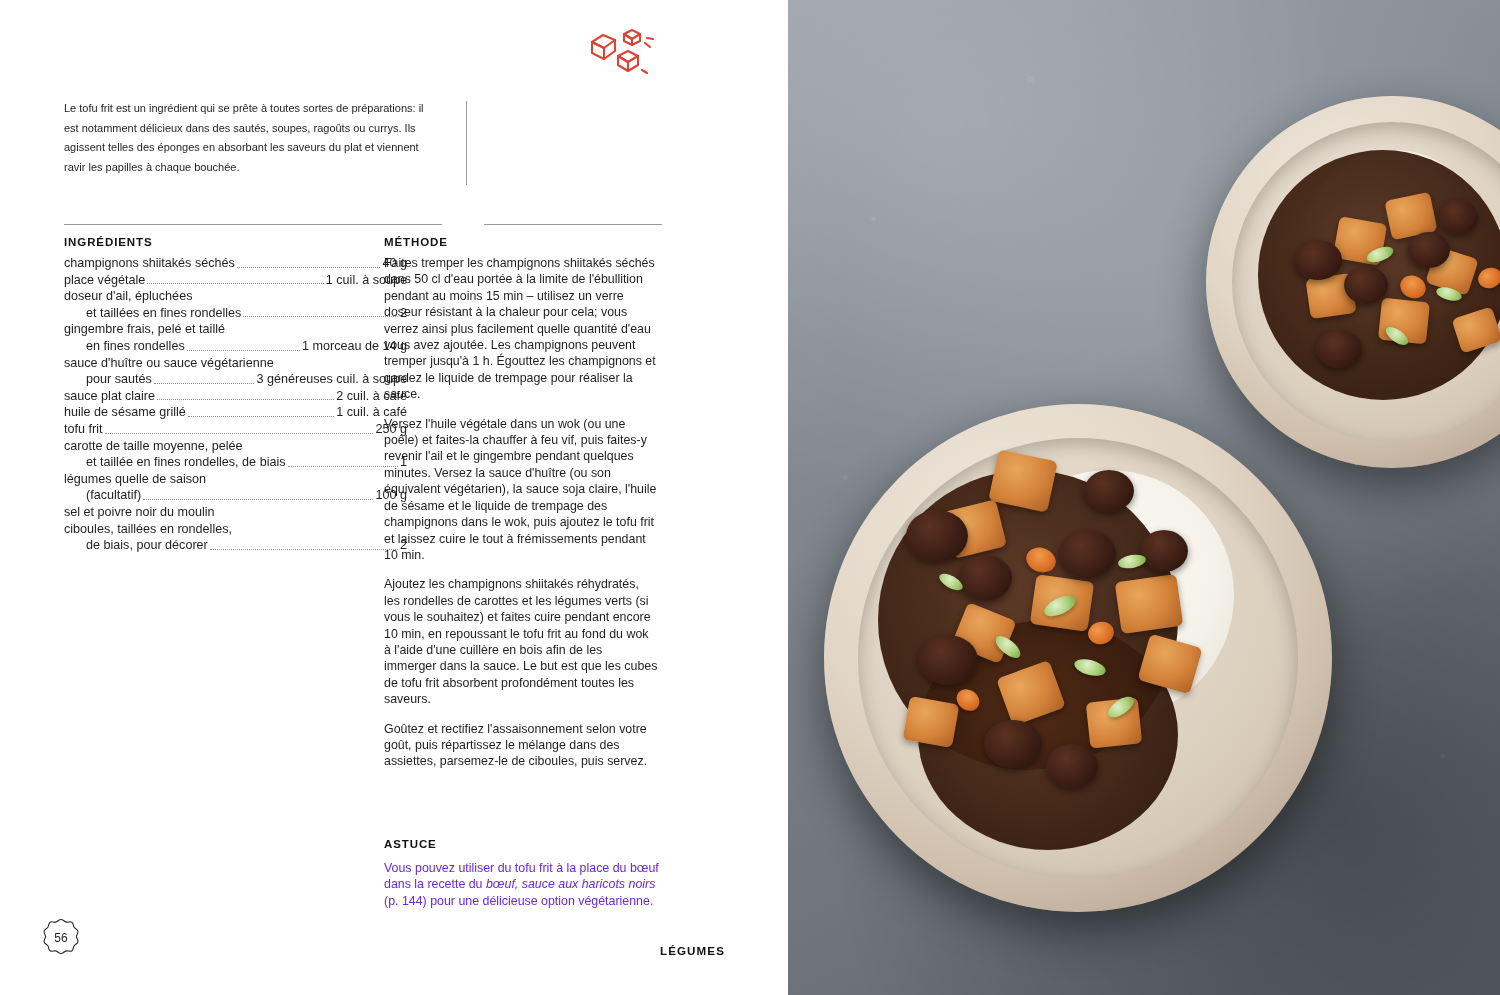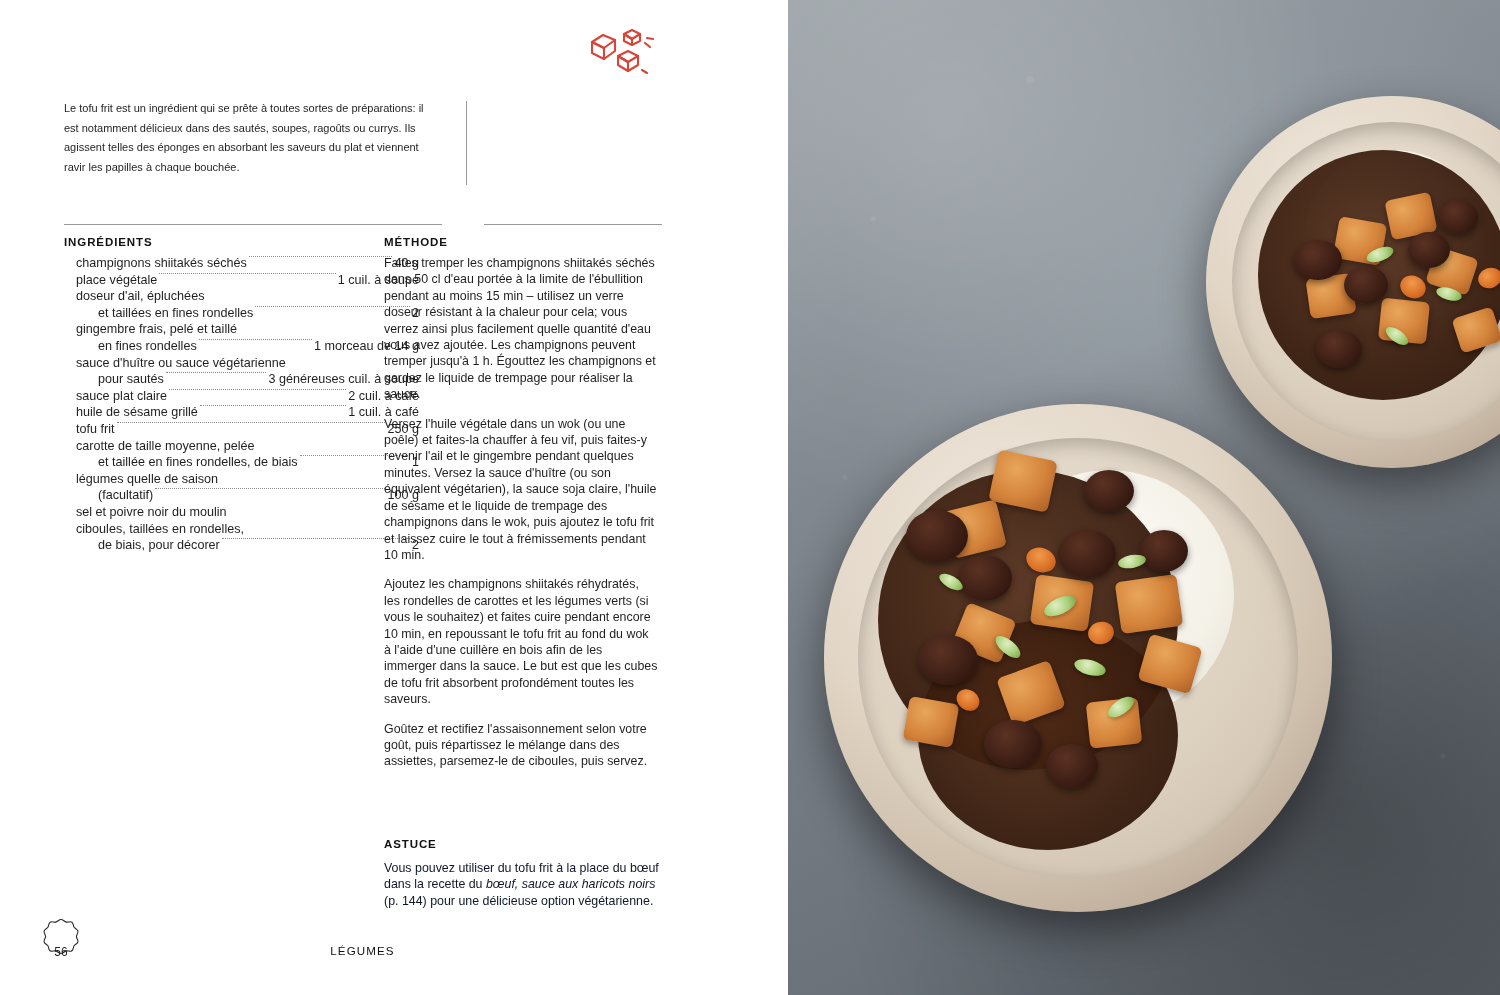--- a/index.html
+++ b/index.html
@@ -102,23 +102,22 @@
     position: absolute;
     left: 64px;
     top: 255px;
     width: 343px;
     font-size: 12.6px;
     line-height: 16.6px;
     color: #1f1f1f;
   }
   .ing-row {
     display: flex;
-    align-items: flex-start;
+    align-items: flex-end;
     width: 100%;
-    margin-left: 12px;
   }
   .ing-row .name { white-space: pre; }
   .ing-row .leader {
     flex: 1 1 auto;
     border-bottom: 1px dotted #8d8d8d;
     margin: 0 2px 4px 2px;
     height: 1px;
     min-width: 4px;
   }
   .ing-row .qty { white-space: pre; }
@@ -146,49 +145,49 @@
     letter-spacing: 0.9px;
     color: #111;
   }
   .astuce {
     position: absolute;
     left: 384px;
     top: 860px;
     width: 280px;
     font-size: 12.4px;
     line-height: 16.4px;
-    color: #0f172a;
+    color: #6d28d9;
   }
   .astuce i { font-style: italic; }
 
   
   .folio {
     position: absolute;
     left: 40px;
     top: 917px;
     width: 42px;
     height: 42px;
     display: flex;
-    align-items: flex-end;
+    align-items: center;
     justify-content: center;
   }
   .folio svg { position: absolute; left: 0; top: 0; }
   .folio span {
     position: relative;
     font-size: 12px;
     color: #1f1f1f;
   }
   .running-head {
     position: absolute;
     left: 0;
     top: 944px;
     width: 725px;
-    text-align: center;
+    text-align: right;
     font-size: 11.6px;
-    font-weight: 400;
+    font-weight: 700;
     letter-spacing: 1.1px;
     color: #111;
   }
 
   
   .photo-page {
     position: absolute;
     left: 788px;
     top: 0;
     width: 712px;

